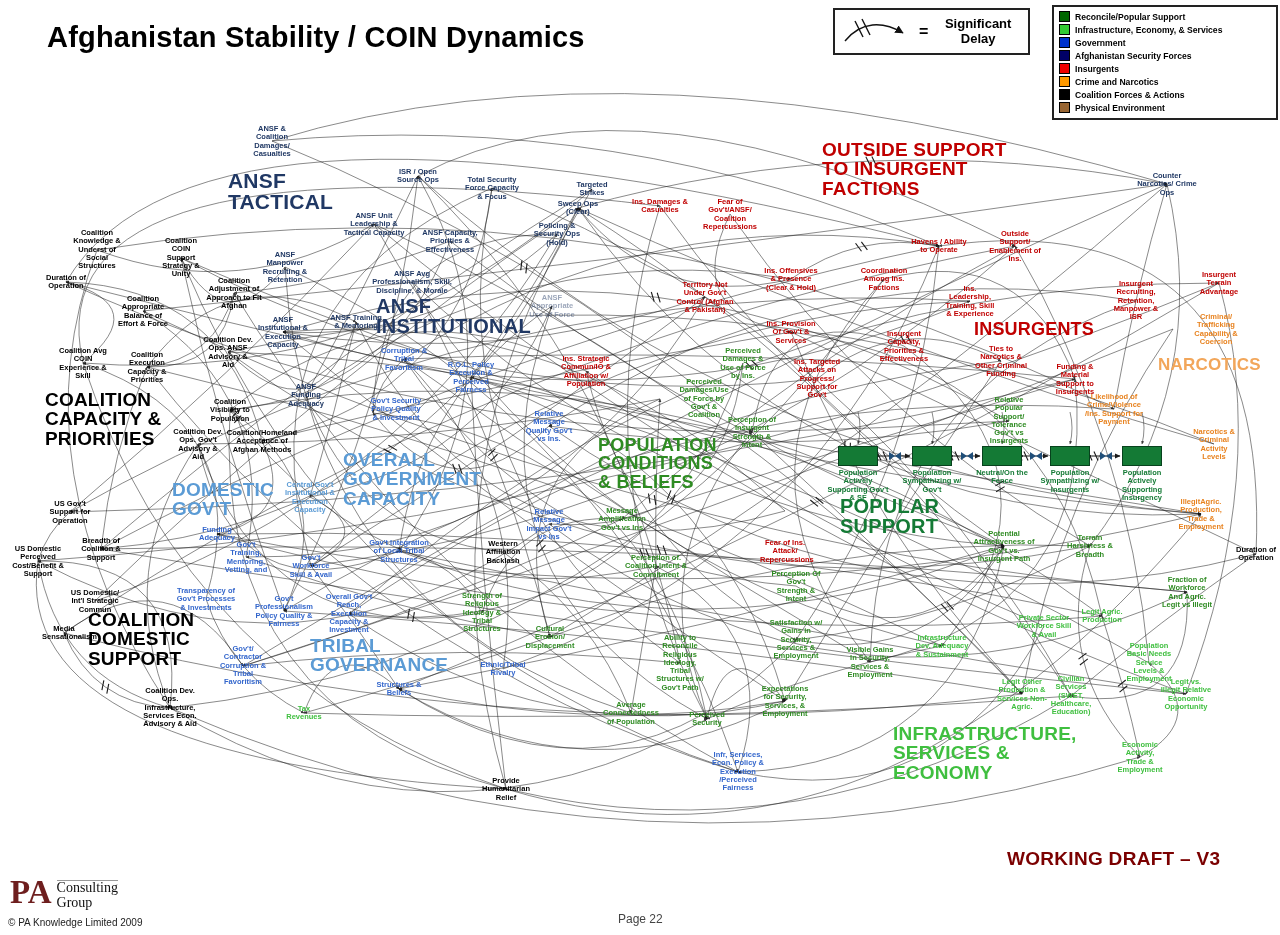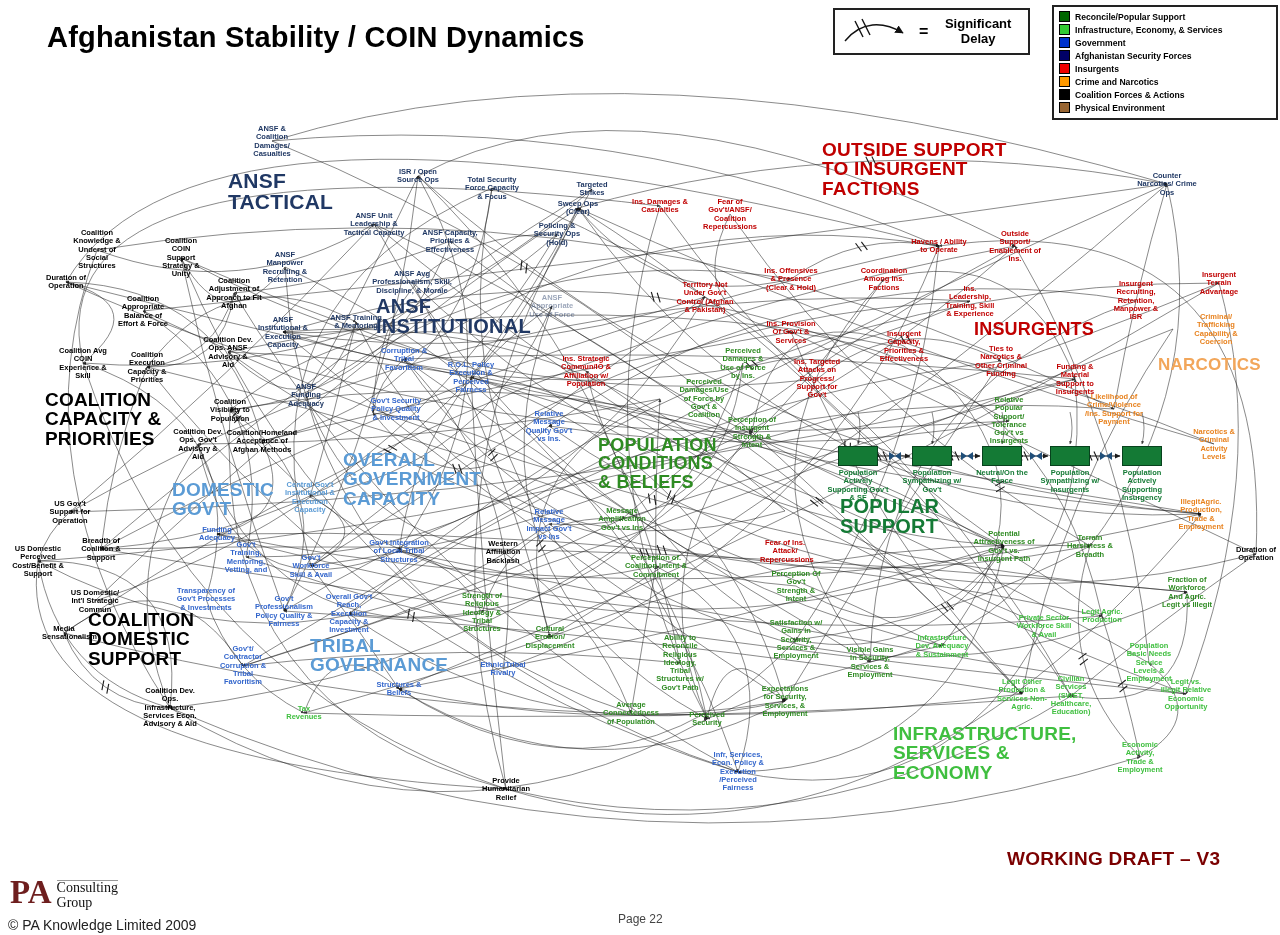--- a/index.html
+++ b/index.html
@@ -36,21 +36,21 @@
   }
   .stock-box{position:absolute;z-index:4;box-sizing:border-box;border:1px solid #07421d;}
   .stock-label{
     position:absolute;z-index:4;transform:translate(-50%,0);width:66px;
     font-size:7.5px;font-weight:bold;text-align:center;line-height:1.1;
   }
   .draft{position:absolute;left:1007px;top:848px;z-index:6;font-size:19px;font-weight:bold;color:#7B0000;letter-spacing:.3px;}
   .pa-logo{position:absolute;left:10px;top:878px;z-index:6;display:flex;gap:5px;align-items:flex-start;}
   .pa-main{font-family:"Liberation Serif", serif;font-size:33px;font-weight:bold;color:#6E1E1E;line-height:.85;}
   .pa-sub{font-family:"Liberation Serif", serif;font-size:14px;color:#111;white-space:pre-line;line-height:1.05;margin-top:2px;border-top:1px solid #999;}
-  .copyright{position:absolute;left:8px;top:917px;z-index:6;font-size:14px;color:#222;}
+  .copyright{position:absolute;left:8px;top:917px;z-index:6;font-size:10px;color:#222;}
   .pagenum{position:absolute;left:618px;top:912px;z-index:6;font-size:12px;color:#444;}
 </style>
 </head>
 <body>
 
 <div id="stage">
 
   <h1 id="title">Afghanistan Stability / COIN Dynamics</h1>
 
   <div class="legend-delay">

